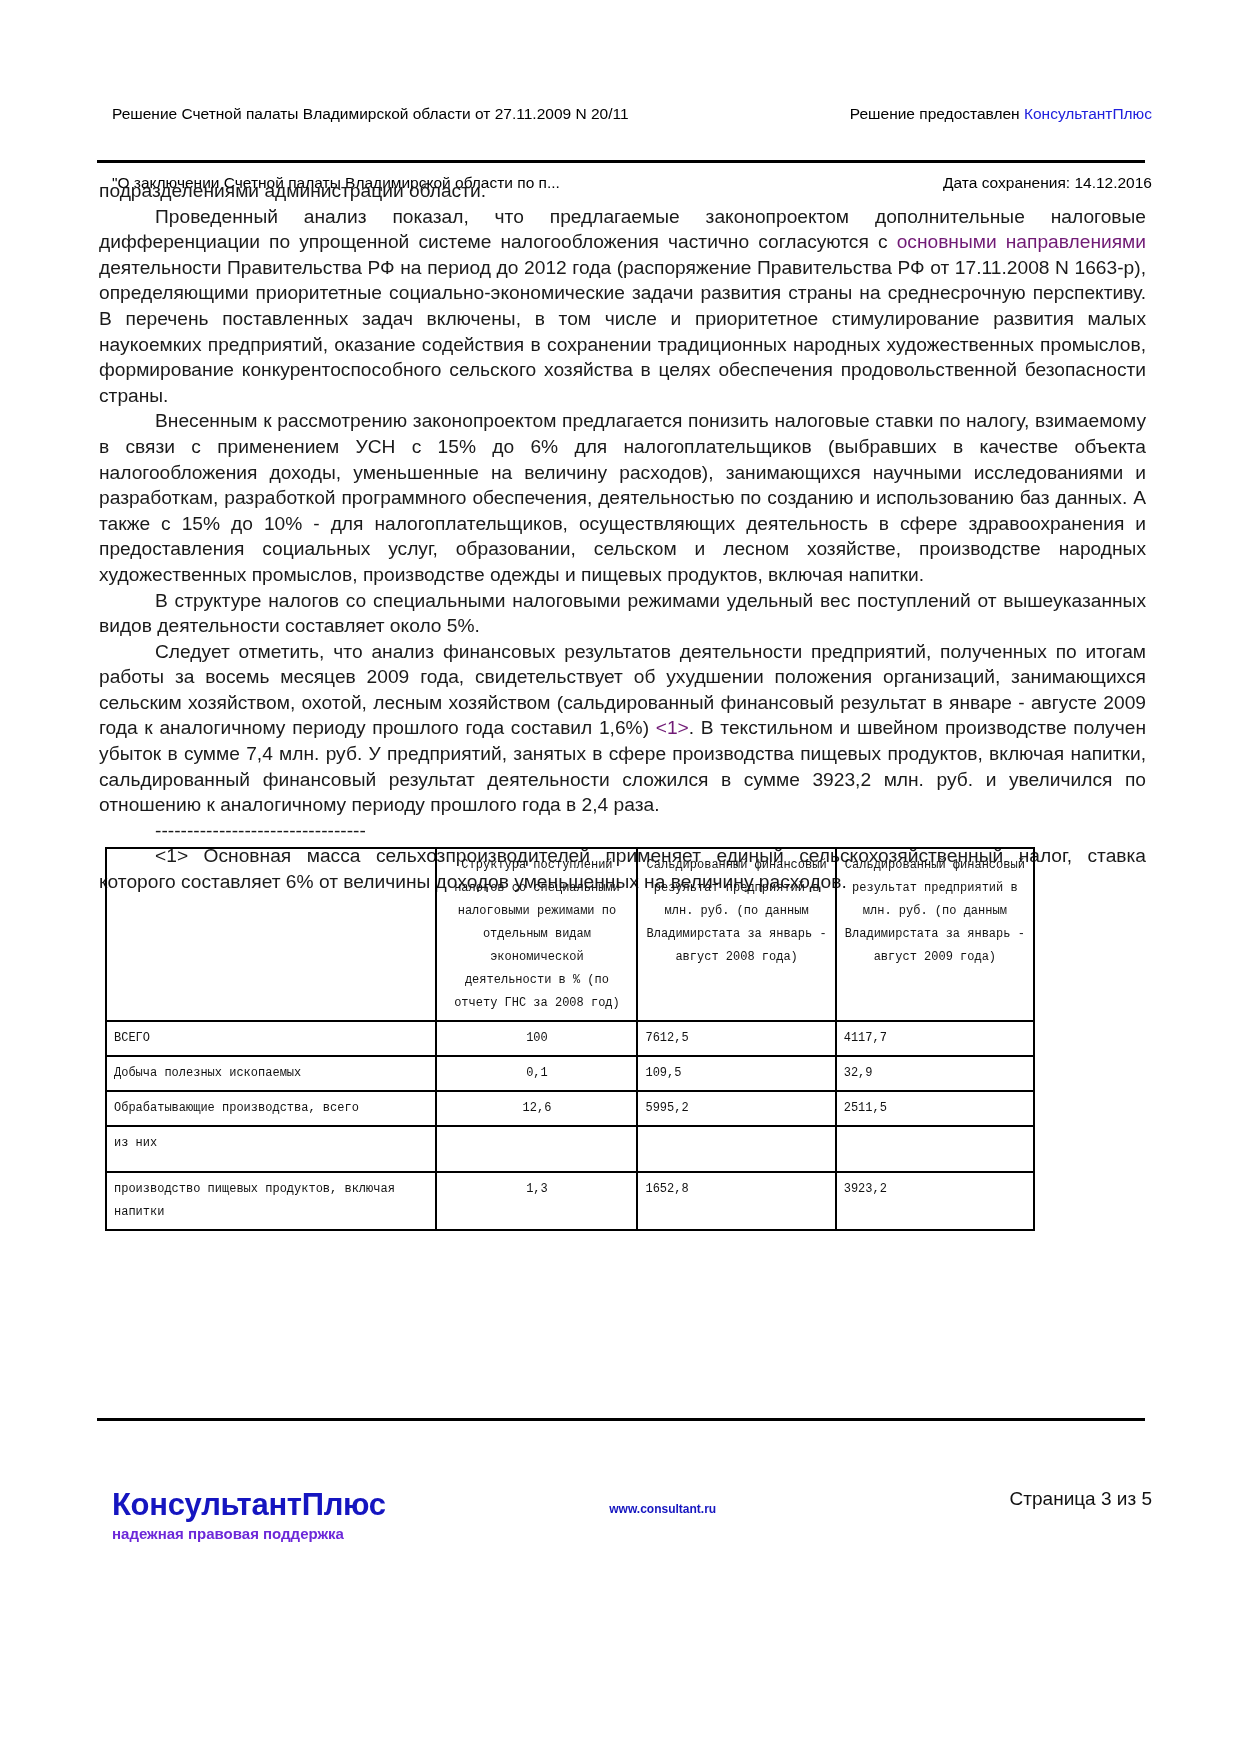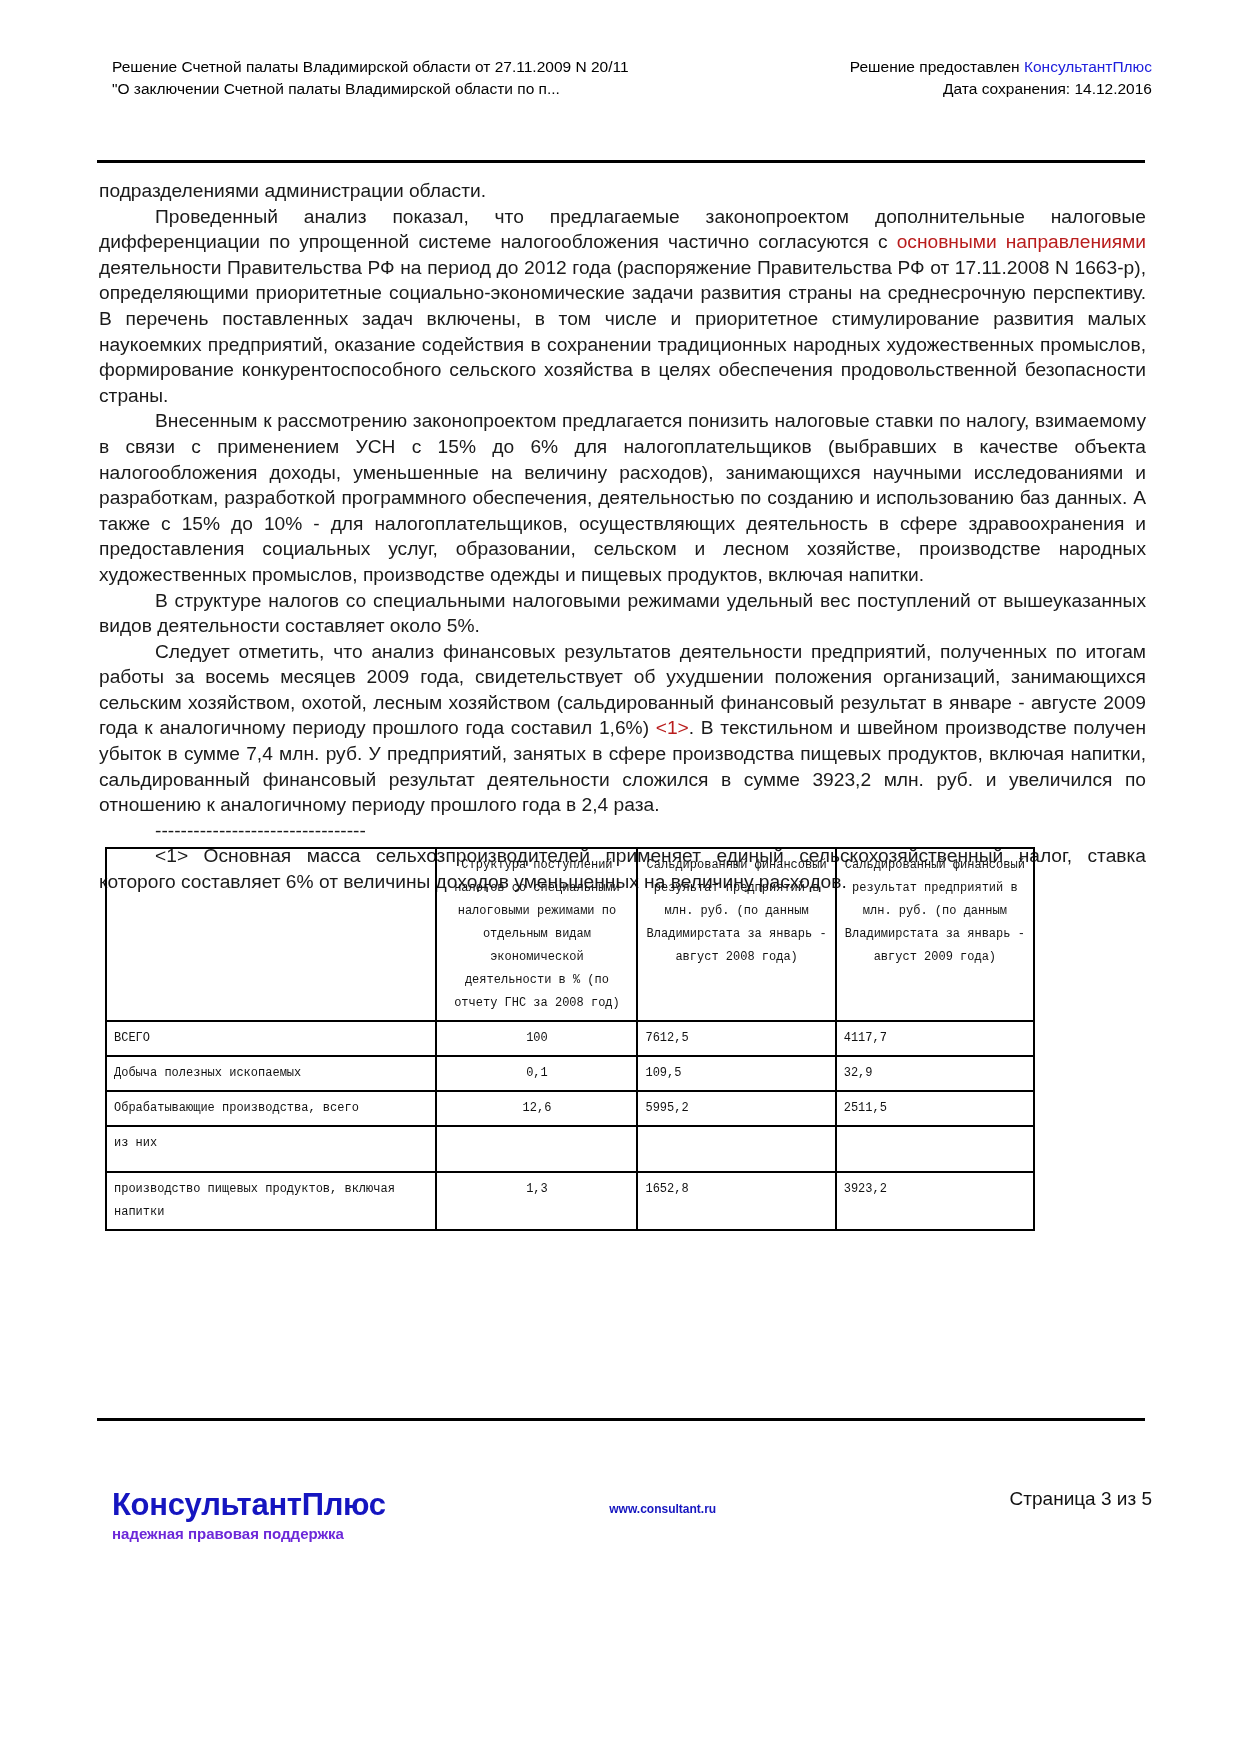--- a/index.html
+++ b/index.html
@@ -36,21 +36,21 @@
     line-height: 1.45;
   }
   .doc-header .left {
     text-align: left;
     max-width: 600px;
   }
   .doc-header .right {
     text-align: right;
     max-width: 480px;
   }
-  .doc-header .line { white-space: nowrap; }
+  .doc-header .line { white-space: nowrap; margin-top: 47px; }
   .brandlink { color: #2020dd; }
 
   .hrule-top {
     position: absolute;
     top: 160px;
     left: 97px;
     width: 1048px;
     height: 3px;
     background: #000000;
   }
@@ -66,21 +66,21 @@
     text-align: justify;
     color: #1a1a1a;
   }
   .body-text p {
     margin: 0;
     text-indent: 0;
   }
   .body-text p.ind {
     text-indent: 56px;
   }
-  .lnk { color: #b91c1c; }
+  .lnk { color: #701a75; }
 
   .fn-rule {
     margin: 0;
     padding-left: 56px;
     letter-spacing: 0px;
     font-size: 19.2px;
     line-height: 25.6px;
     color: #1a1a1a;
   }
 

